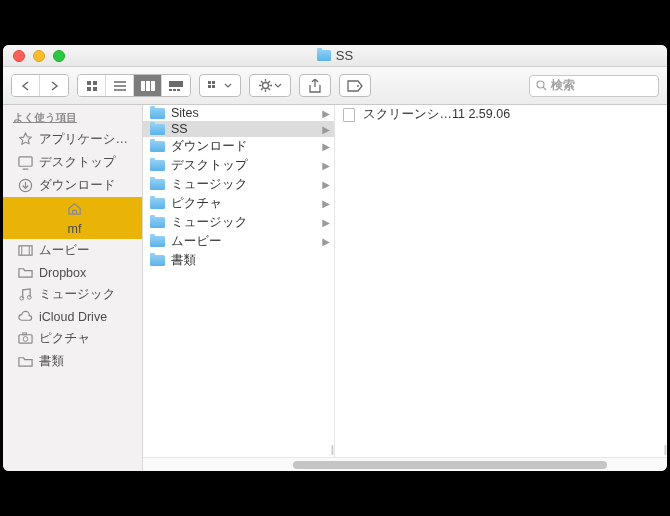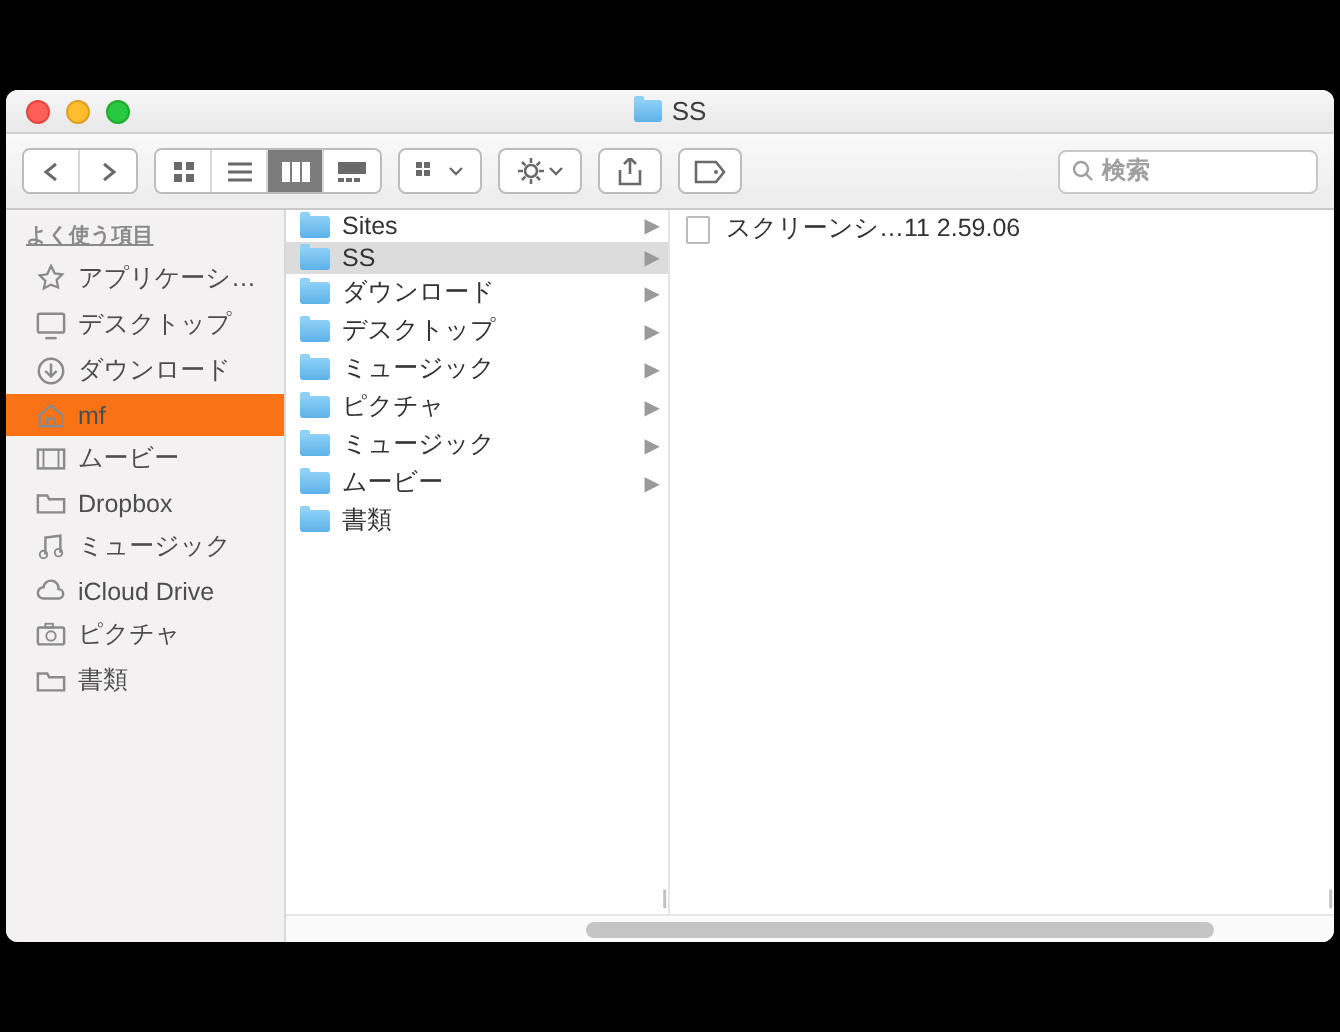--- a/index.html
+++ b/index.html
@@ -18,21 +18,21 @@
   .seg { display: flex; border: 1px solid #bcbcbc; border-radius: 4px; background: #fff; height: 23px; overflow:hidden;}
   .seg .btn { width: 28px; display:flex; align-items:center; justify-content:center; background:#fff; border-right:1px solid #d8d8d8; color:#6a6a6a;}
   .seg .btn:last-child{border-right:none;}
   .seg .btn.active { background:#7c7c7c; color:#fff;}
   .tool-btn { border:1px solid #bcbcbc; border-radius:4px; background:#fff; height:23px; min-width:32px; display:flex; align-items:center; justify-content:center; color:#6a6a6a;}
   .search { flex:0 0 130px; margin-left:auto; height:22px; border:1px solid #c8c8c8; border-radius:4px; display:flex; align-items:center; padding:0 6px; gap:4px; color:#a0a0a0; font-size:12px; background:#fff;font-weight:bold;}
   .content { flex:1; display:flex; min-height:0;}
   .sidebar { width:140px; background:#f3f1f2; border-right:1px solid #d8d8d8; overflow-y:auto; font-size:12.5px;}
   .sb-header { color:#8a8a8a; font-size:10.5px; font-weight:600; padding:6px 10px 3px;text-decoration:underline;}
   .sb-item { display:flex; align-items:center; gap:6px; padding:3px 10px 3px 14px; color:#4d4d4d; white-space:nowrap; overflow:hidden; text-overflow:ellipsis;}
-  .sb-item.selected { background:#f97316;}
+  .sb-item.selected { background:#eab308;flex-direction:column;}
   .sb-icon { width:16px; flex:0 0 16px; display:flex; align-items:center; justify-content:center; color:#8a8a8a;}
   .cols { flex:1; display:flex; min-width:0;}
   .col { width:192px; border-right:1px solid #e5e5e5; overflow-y:auto; font-size:12.5px; position:relative;}
   .col.last{flex:1; border-right:none;}
   .row { display:flex; align-items:center; gap:6px; padding:1px 4px 1px 6px; color:#333; white-space:nowrap;}
   .row.selected{ background:#dcdcdc;}
   .row .chev { margin-left:auto; color:#9a9a9a; font-size:10px;}
   .row .fg { width:16px; flex:0 0 16px; display:flex; align-items:center; justify-content:center;}
   .folder-mini { width:15px; height:11px; background:linear-gradient(#8fd0f7,#5cb2e8); border-radius:1.5px; position:relative;}
   .folder-mini::before{content:"";position:absolute;top:-2px;left:0;width:5px;height:3px;background:#8fd0f7;border-radius:1px 1px 0 0;}

